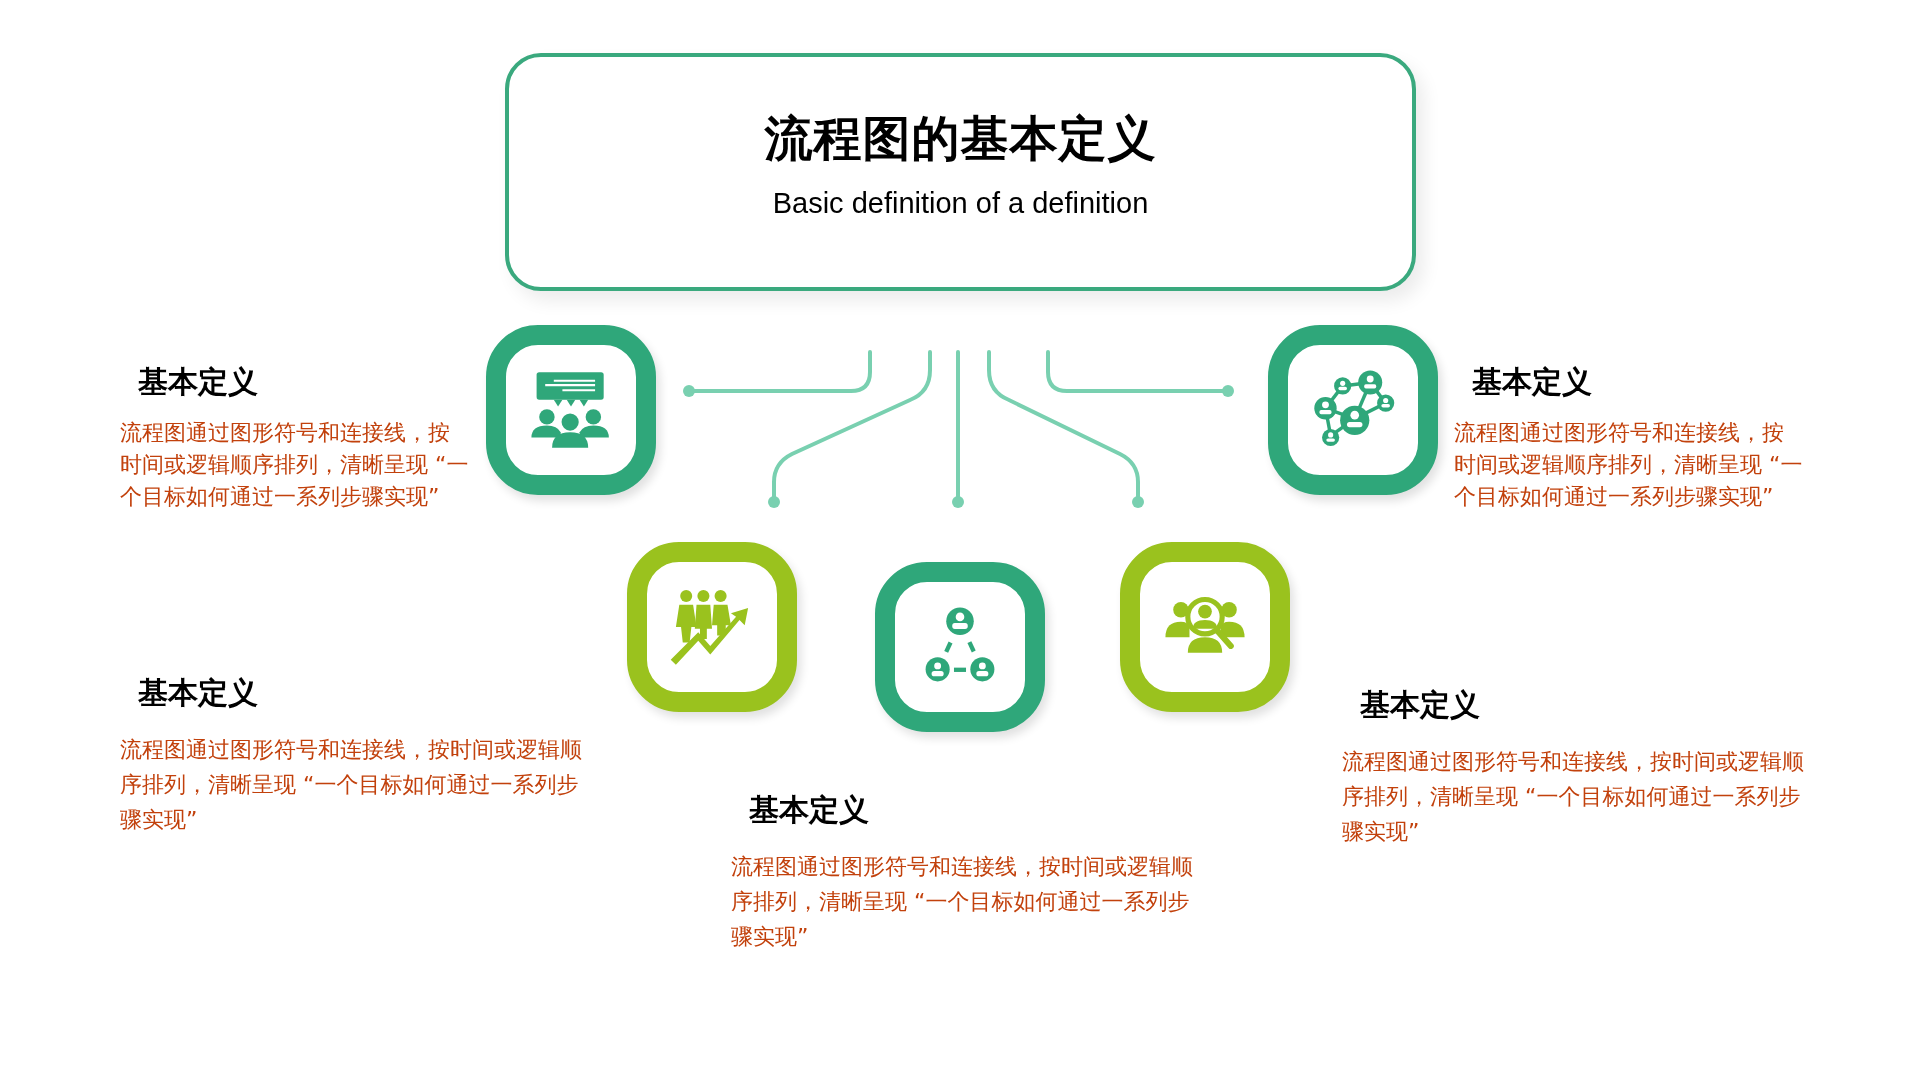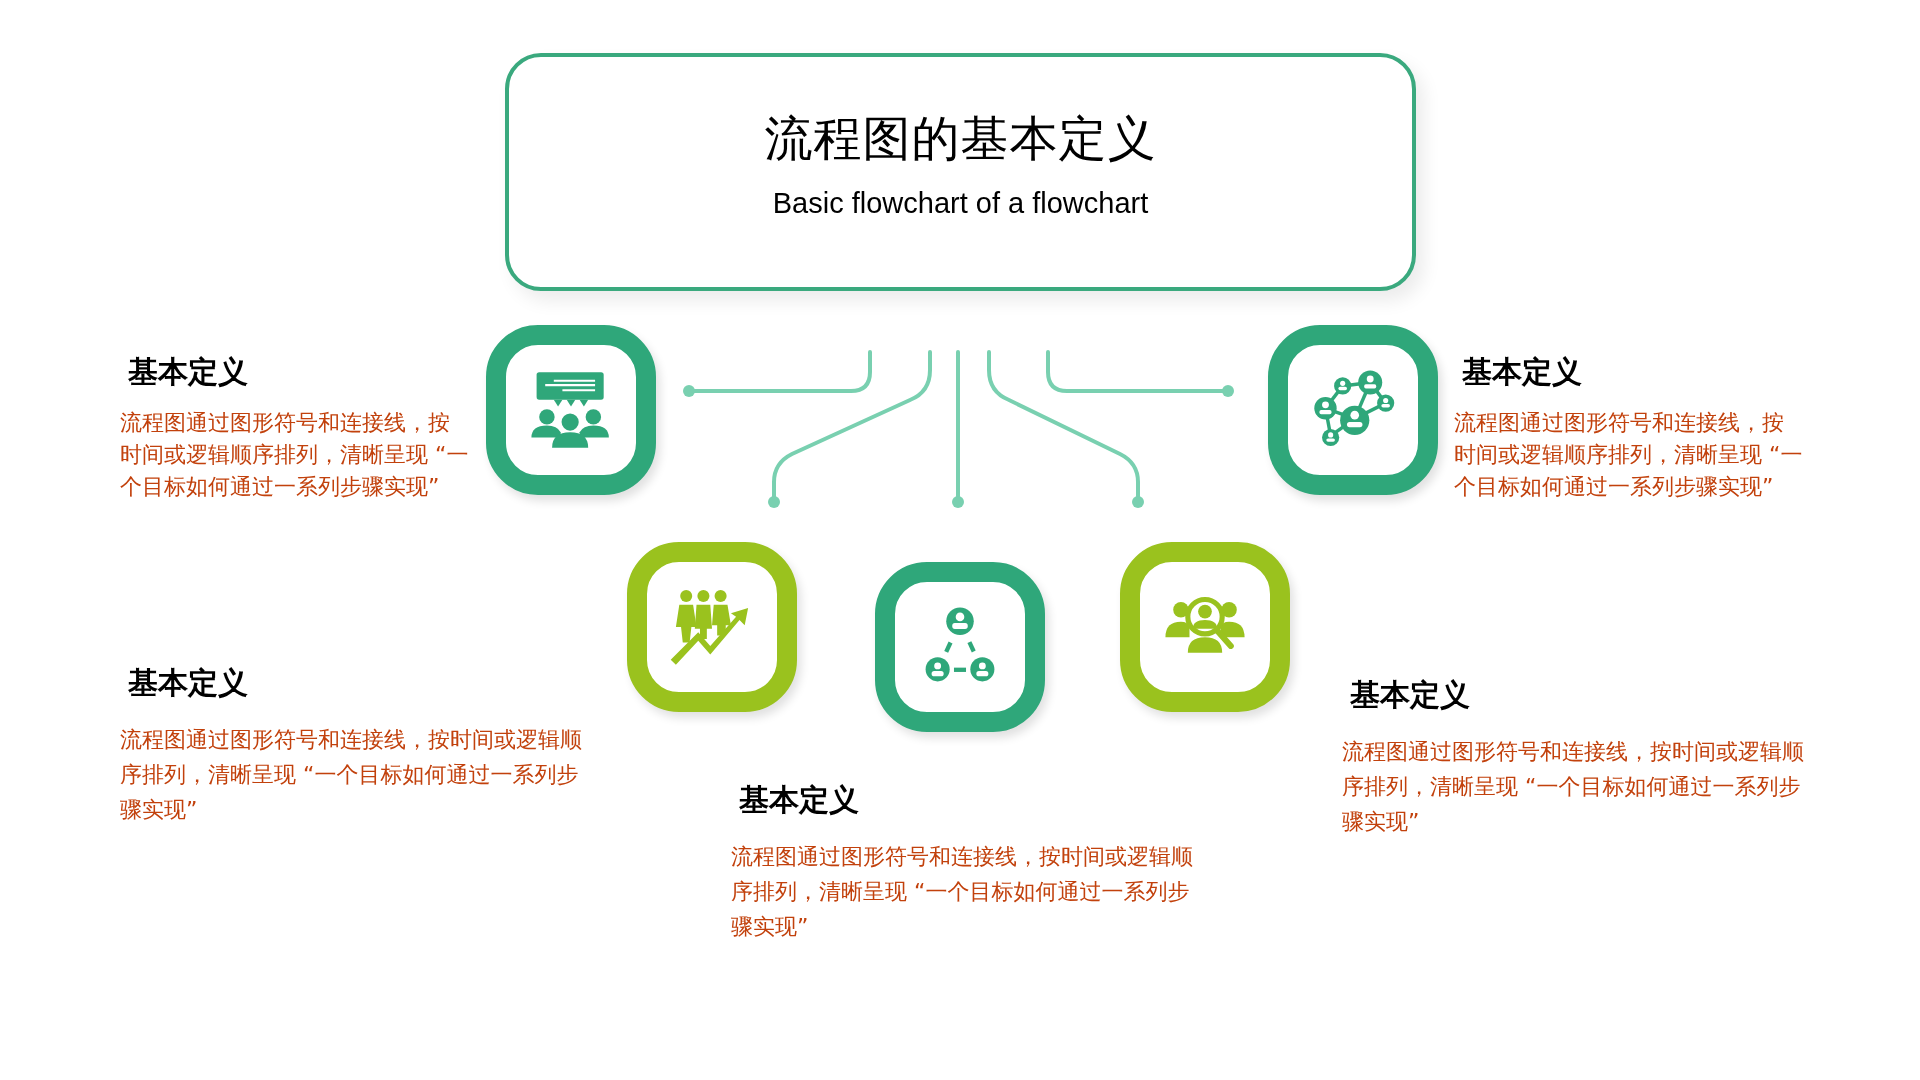--- a/index.html
+++ b/index.html
@@ -2,39 +2,39 @@
 <html><head>
 <meta charset="utf-8">
 <style>
   html, body { margin:0; padding:0; }
   body { width:1920px; height:1080px; background:#ffffff; position:relative; overflow:hidden;
          font-family:"DejaVu Sans","Liberation Sans",sans-serif; color:#111; }
   .title-box { position:absolute; left:505px; top:53px; width:903px; height:230px;
                border:4px solid #3AA97E; border-radius:36px; background:#fff;
                box-shadow: 8px 10px 18px rgba(0,0,0,0.08); }
   .title-main { position:absolute; left:0; right:0; top:50px; text-align:center;
-                font-size:48px; font-weight:normal; letter-spacing:1px; color:#000; }
+                font-size:48px; font-weight:bold; letter-spacing:1px; color:#000; }
   .title-sub { position:absolute; left:0; right:0; top:130px; text-align:center;
                font-family:"Liberation Sans",sans-serif; font-size:29px; color:#000; }
   .connectors { position:absolute; left:0; top:0; width:1920px; height:1080px; pointer-events:none; }
   .icon-box { position:absolute; width:170px; height:170px; box-sizing:border-box;
               border-radius:52px; border:20px solid #2FA77A; background:#fff;
               box-shadow: 4px 6px 10px rgba(0,0,0,0.12); display:flex; align-items:center; justify-content:center; }
   .icon-box.lime { border-color:#9AC21E; }
   .icon-box svg { width:86px; height:86px; }
   .block { position:absolute; }
-  .block h3 { margin:8px; font-size:30px; font-weight:bold; color:#000; line-height:34px; }
+  .block h3 { margin:18px; font-size:30px; font-weight:bold; color:#000; line-height:34px; }
   .block p { margin:20px 0 0 0; font-size:22px; line-height:32px; color:#c2410c; }
 </style>
 </head>
 <body>
 
 <div class="title-box">
   <div class="title-main">流程图的基本定义</div>
-  <div class="title-sub">Basic flowchart of a flowchart</div>
+  <div class="title-sub">Basic definition of a definition</div>
 </div>
 
 <svg class="connectors" viewBox="0 0 1920 1080">
   <g fill="none" stroke="#79D0B0" stroke-width="4" stroke-linecap="round">
     <path d="M870 352 V372 Q870 391 851 391 H689"></path>
     <path d="M930 352 V370 Q930 392 910 400 L792 454 Q774 463 774 482 V502"></path>
     <path d="M958 352 V502"></path>
     <path d="M989 352 V370 Q989 392 1009 400 L1120 454 Q1138 463 1138 482 V502"></path>
     <path d="M1048 352 V372 Q1048 391 1067 391 H1228"></path>
   </g>

